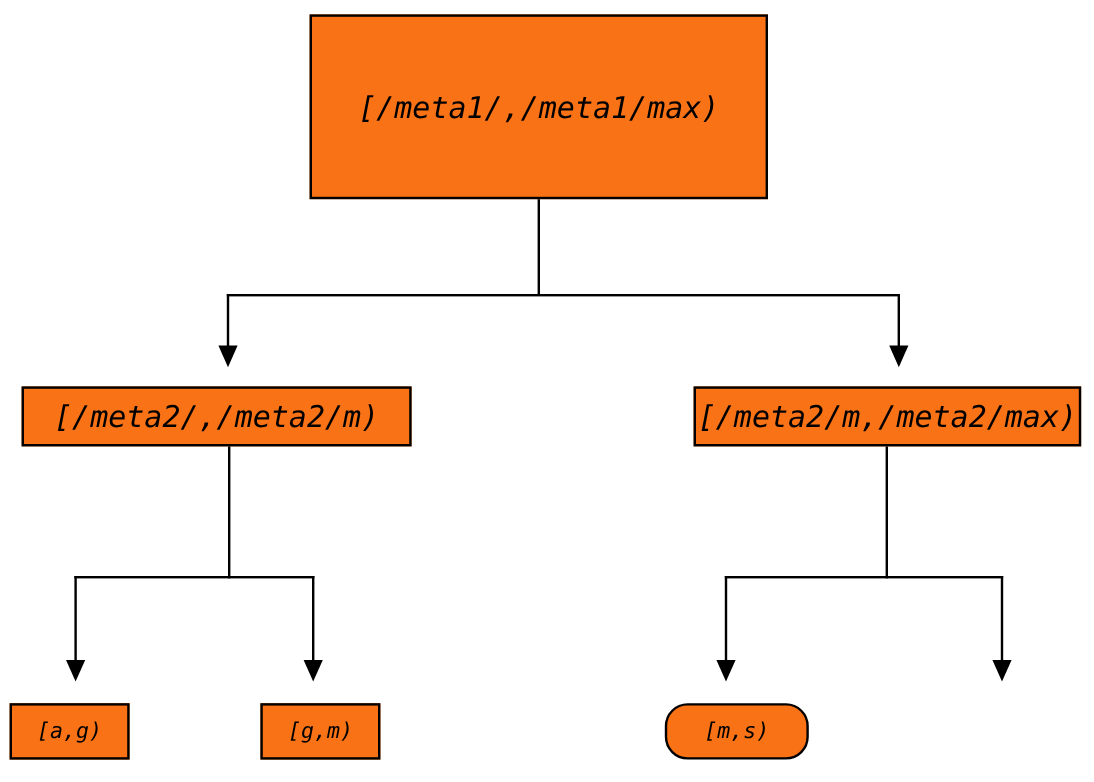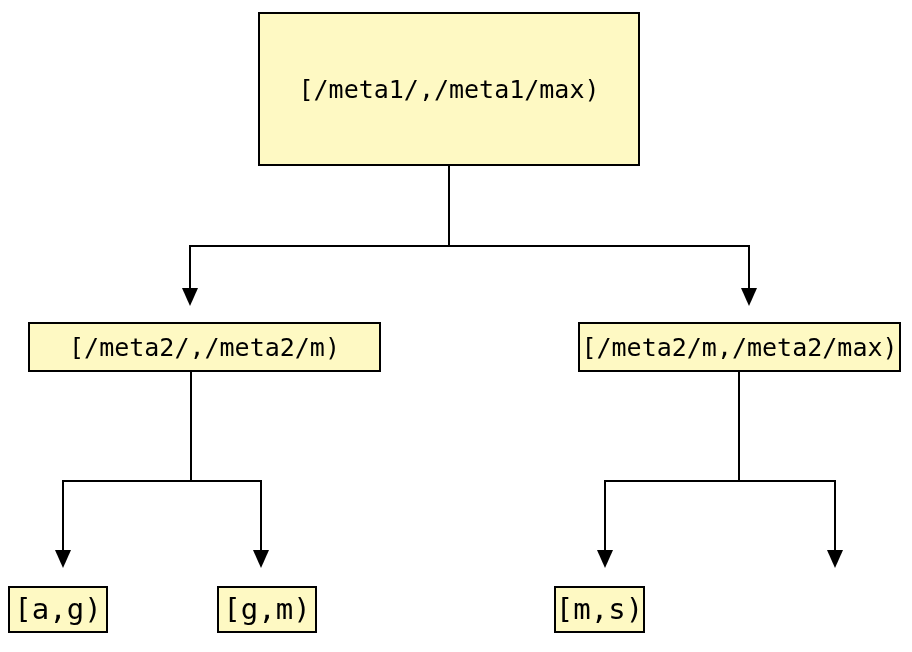--- a/index.html
+++ b/index.html
@@ -12,31 +12,32 @@
     width: 912px;
     height: 652px;
     background: #ffffff;
     overflow: hidden;
     font-family: "DejaVu Sans Mono", "Liberation Mono", monospace;
   }
   .node {
     position: absolute;
     box-sizing: border-box;
     border: 2px solid #000000;
-    background: #fef9c3;
+    background: #f97316;
     display: flex;
     align-items: center;
     justify-content: center;
     color: #000000;
     line-height: 1;
     white-space: pre;
+    font-style: italic;
   }
   .node-root      { font-size: 25px; }
   .node-internal  { font-size: 25px; }
-  .node-leaf      { font-size: 29px; text-align: center; }
+  .node-leaf      { font-size: 18px; text-align: center; }
 
   
   .vline {
     position: absolute;
     width: 2px;
     background: #000000;
   }
   .hline {
     position: absolute;
     height: 2px;
@@ -63,21 +64,21 @@
   <div class="vline" style="left:448px; top:166px; height:79px;"></div>
 
   <div class="hline" style="left:189px; top:245px; width:561px;"></div>
 
   <div class="vline" style="left:189px; top:245px; height:45px;"></div>
   <div class="arrowhead" style="left:182px; top:288px;"></div>
 
   <div class="vline" style="left:748px; top:245px; height:45px;"></div>
   <div class="arrowhead" style="left:741px; top:288px;"></div>
 
-  <div class="node node-internal" style="left:28px; top:322px; width:353px; height:50px;">
+  <div class="node node-internal" style="left:18px; top:322px; width:325px; height:50px;">
     <span>[/meta2/,/meta2/m)</span>
   </div>
 
   <div class="node node-internal" style="left:578px; top:322px; width:323px; height:50px;">
     <span>[/meta2/m,/meta2/max)</span>
   </div>
 
   <div class="vline" style="left:190px; top:372px; height:110px;"></div>
   <div class="hline" style="left:62px; top:480px; width:200px;"></div>
   <div class="vline" style="left:62px; top:480px; height:72px;"></div>
@@ -93,18 +94,18 @@
   <div class="arrowhead" style="left:827px; top:550px;"></div>
 
   <div class="node node-leaf" style="left:8px; top:586px; width:100px; height:47px;">
     <span>[a,g)</span>
   </div>
 
   <div class="node node-leaf" style="left:205px; top:586px; width:100px; height:47px;margin-left:12px;">
     <span>[g,m)</span>
   </div>
 
-  <div class="node node-leaf" style="left:554px; top:586px; width:91px; height:47px;">
+  <div class="node node-leaf" style="left:554px; top:586px; width:120px; height:47px;border-radius:19px;">
     <span>[m,s)</span>
   </div>
 
 
 </div>
 
 </body></html>

